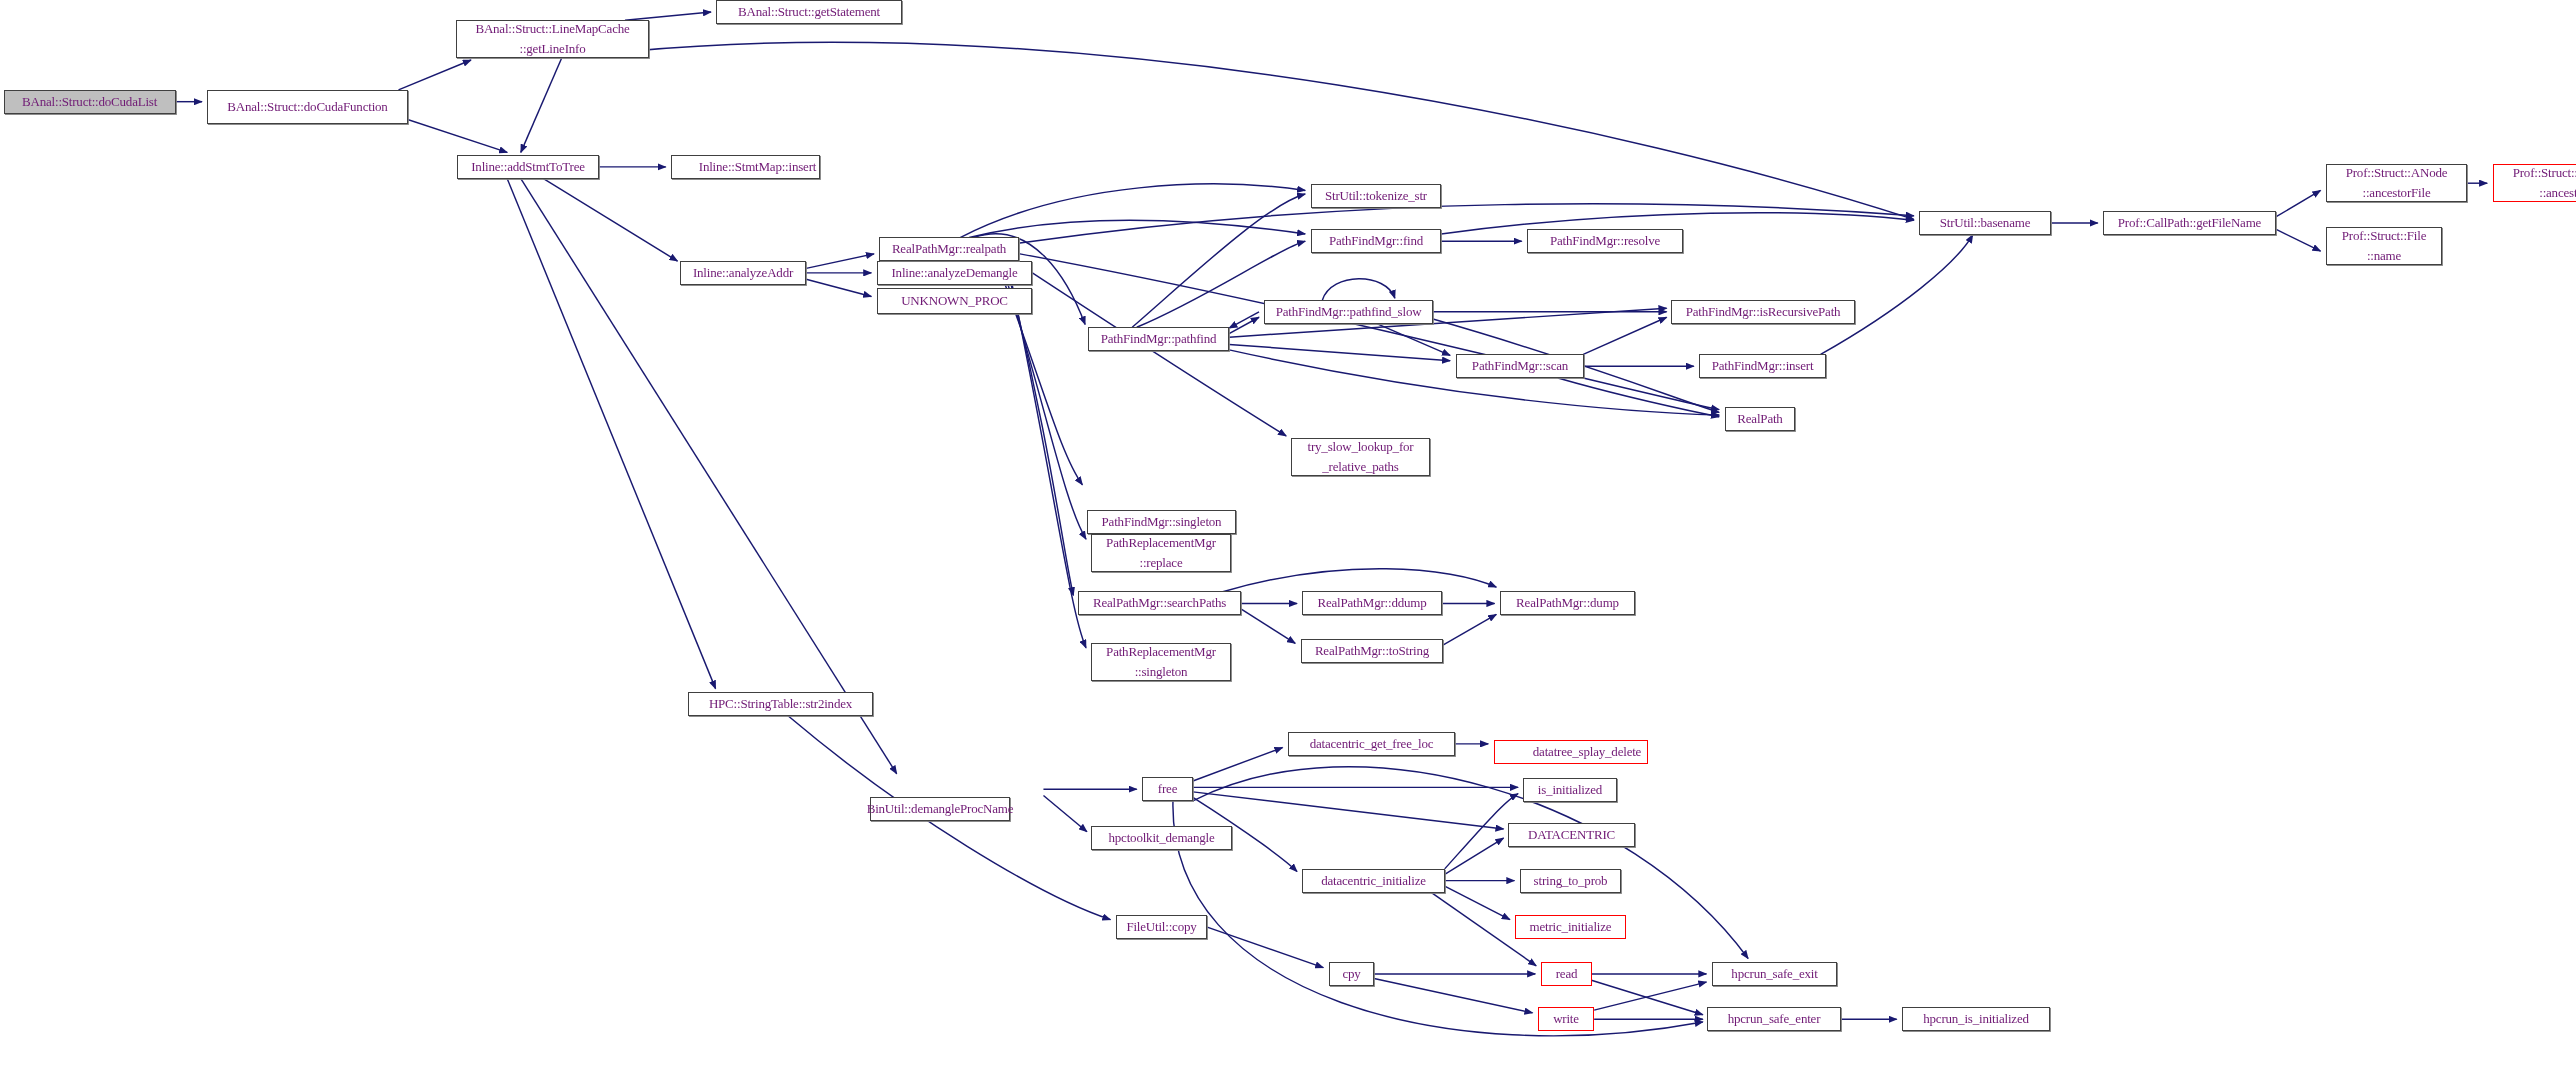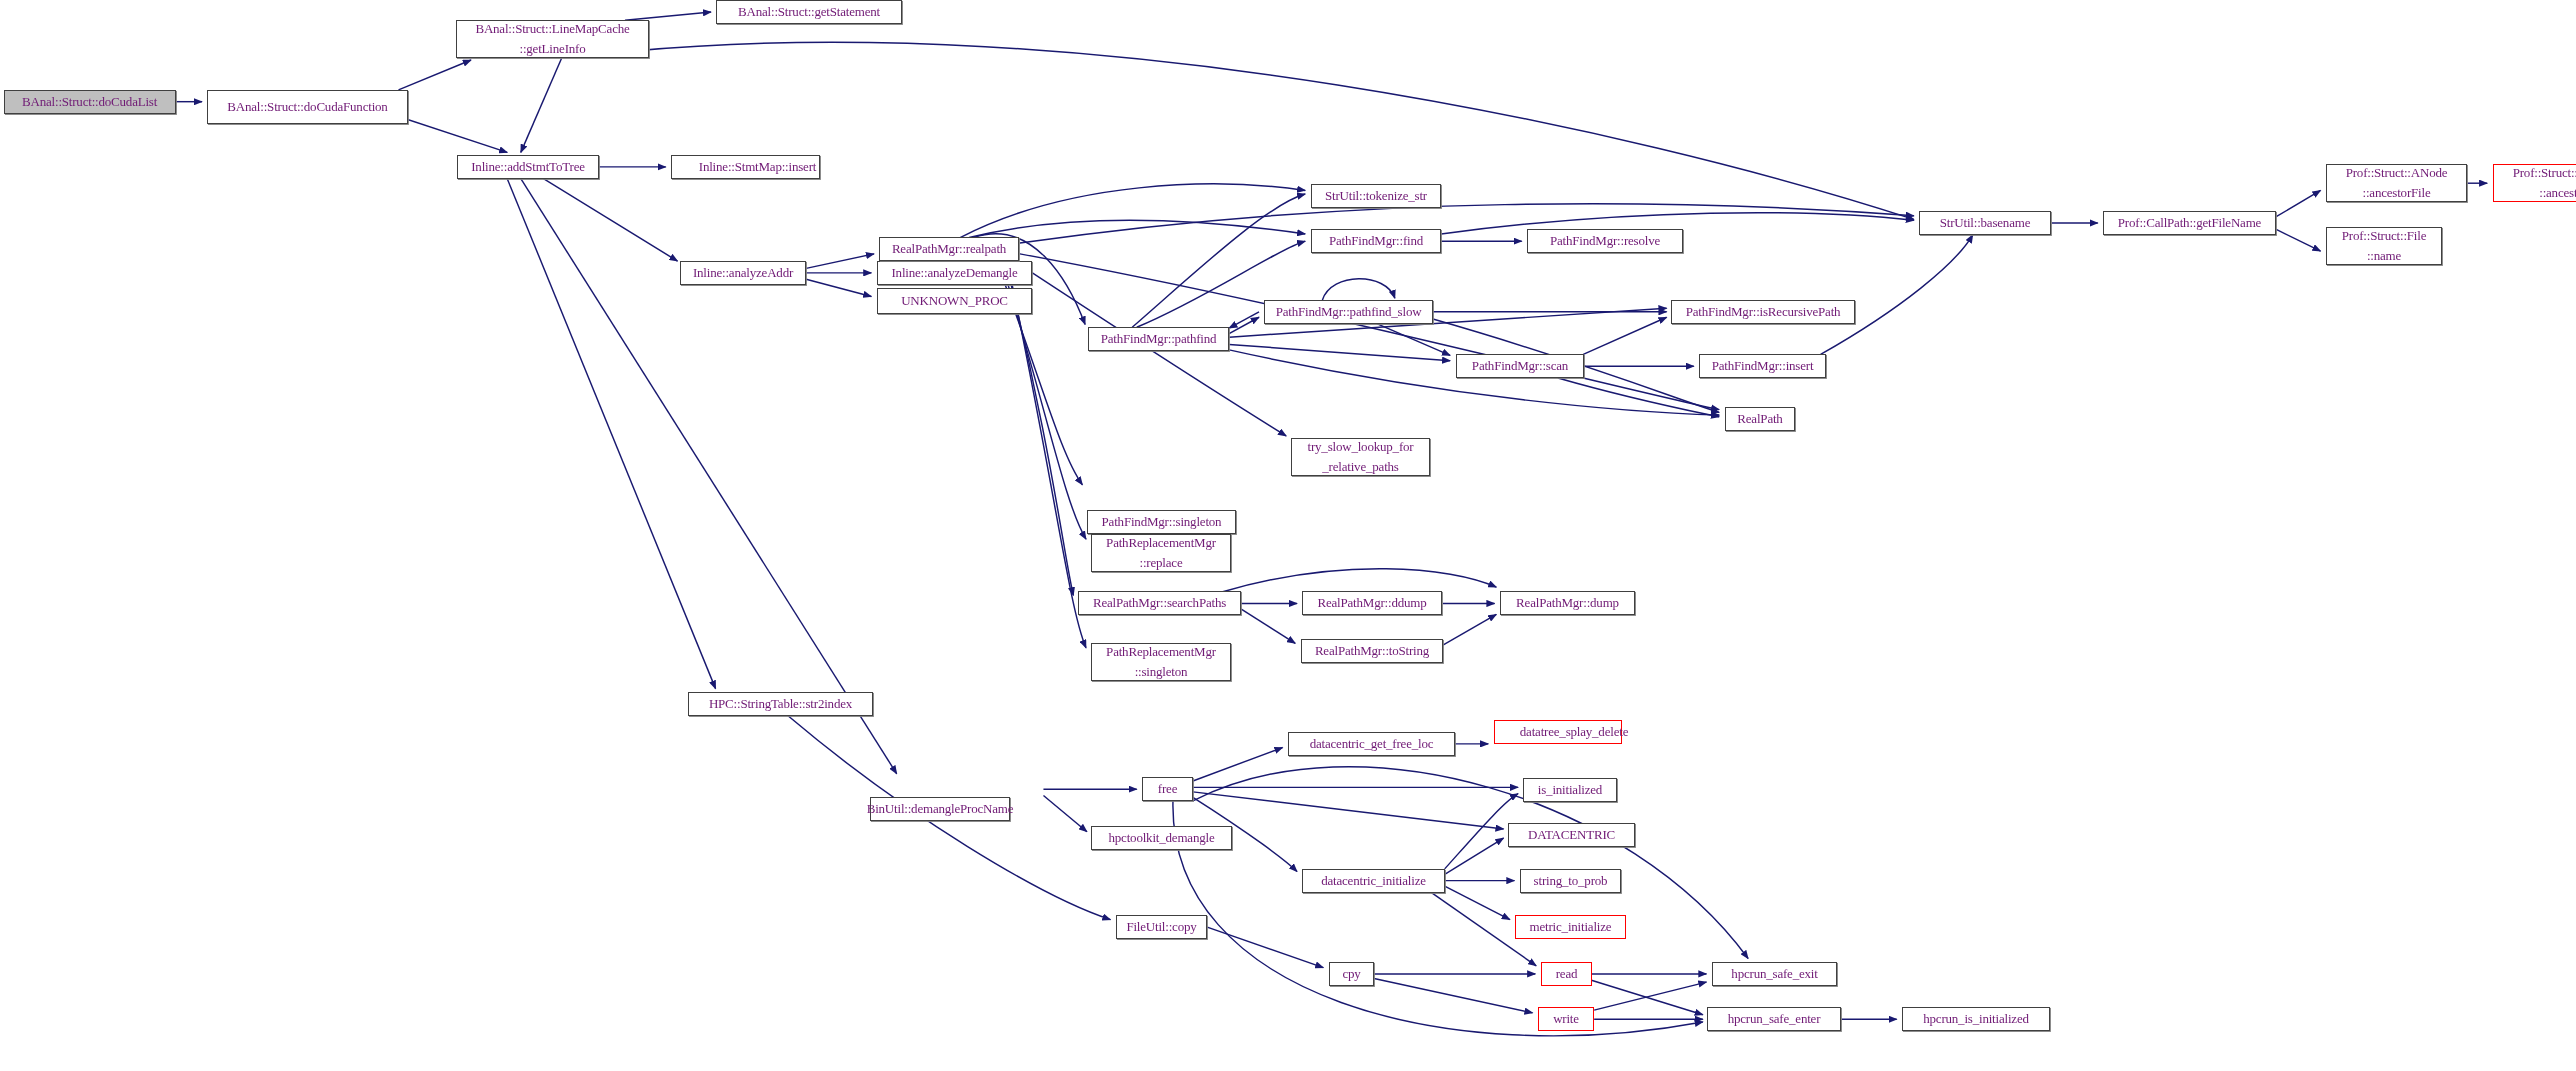--- a/index.html
+++ b/index.html
@@ -182,21 +182,21 @@
       <div class="node" style="left: 1091px; top: 534px; width: 140px; height: 38px;">PathReplacementMgr
 ::replace</div>
       <div class="node" style="left: 1078px; top: 591px; width: 163px; height: 23.5px;">RealPathMgr::searchPaths</div>
       <div class="node" style="left: 1091px; top: 643px; width: 140px; height: 38px;">PathReplacementMgr
 ::singleton</div>
       <div class="node" style="left: 1302px; top: 591px; width: 140px; height: 23.5px;">RealPathMgr::ddump</div>
       <div class="node" style="left: 1301px; top: 639px; width: 142px; height: 23.5px;">RealPathMgr::toString</div>
       <div class="node" style="left: 1500px; top: 591px; width: 135px; height: 23.5px;">RealPathMgr::dump</div>
       <div class="node" style="left: 1142px; top: 777px; width: 51px; height: 23.5px;">free</div>
       <div class="node" style="left: 1288px; top: 732px; width: 167px; height: 23.5px;">datacentric_get_free_loc</div>
-      <div class="node hot" style="left: 1494px; top: 720px; width: 128px; height: 23.5px; padding-left: 32px;">datatree_splay_delete</div>
+      <div class="node hot" style="left: 1494px; top: 740px; width: 154px; height: 23.5px; padding-left: 32px;">datatree_splay_delete</div>
       <div class="node" style="left: 1523px; top: 778px; width: 94px; height: 23.5px;">is_initialized</div>
       <div class="node" style="left: 1508px; top: 823px; width: 127px; height: 23.5px;">DATACENTRIC</div>
       <div class="node" style="left: 1302px; top: 869px; width: 143px; height: 23.5px;">datacentric_initialize</div>
       <div class="node" style="left: 1520px; top: 869px; width: 101px; height: 23.5px;">string_to_prob</div>
       <div class="node hot" style="left: 1515px; top: 915px; width: 111px; height: 23.5px;">metric_initialize</div>
       <div class="node" style="left: 1329px; top: 962px; width: 45px; height: 23.5px;">cpy</div>
       <div class="node hot" style="left: 1541px; top: 962px; width: 51px; height: 23.5px;">read</div>
       <div class="node hot" style="left: 1538px; top: 1007px; width: 56px; height: 23.5px;">write</div>
       <div class="node" style="left: 1712px; top: 962px; width: 125px; height: 23.5px;">hpcrun_safe_exit</div>
       <div class="node" style="left: 1707px; top: 1007px; width: 134px; height: 23.5px;">hpcrun_safe_enter</div>

